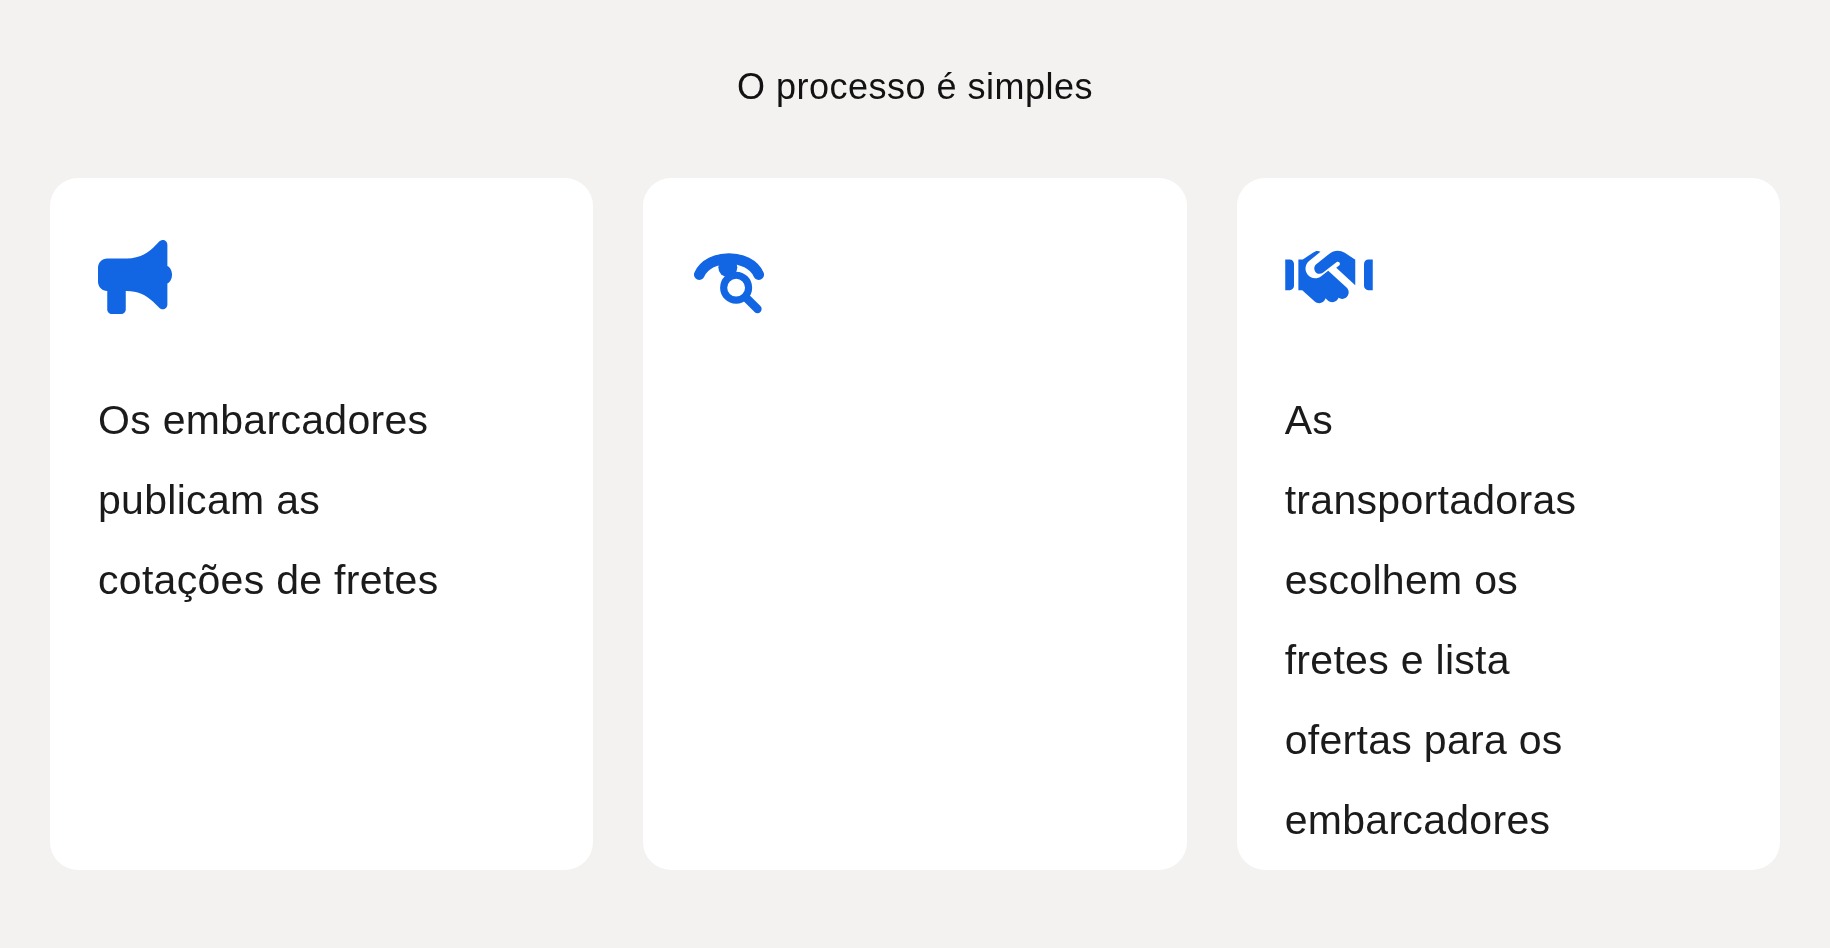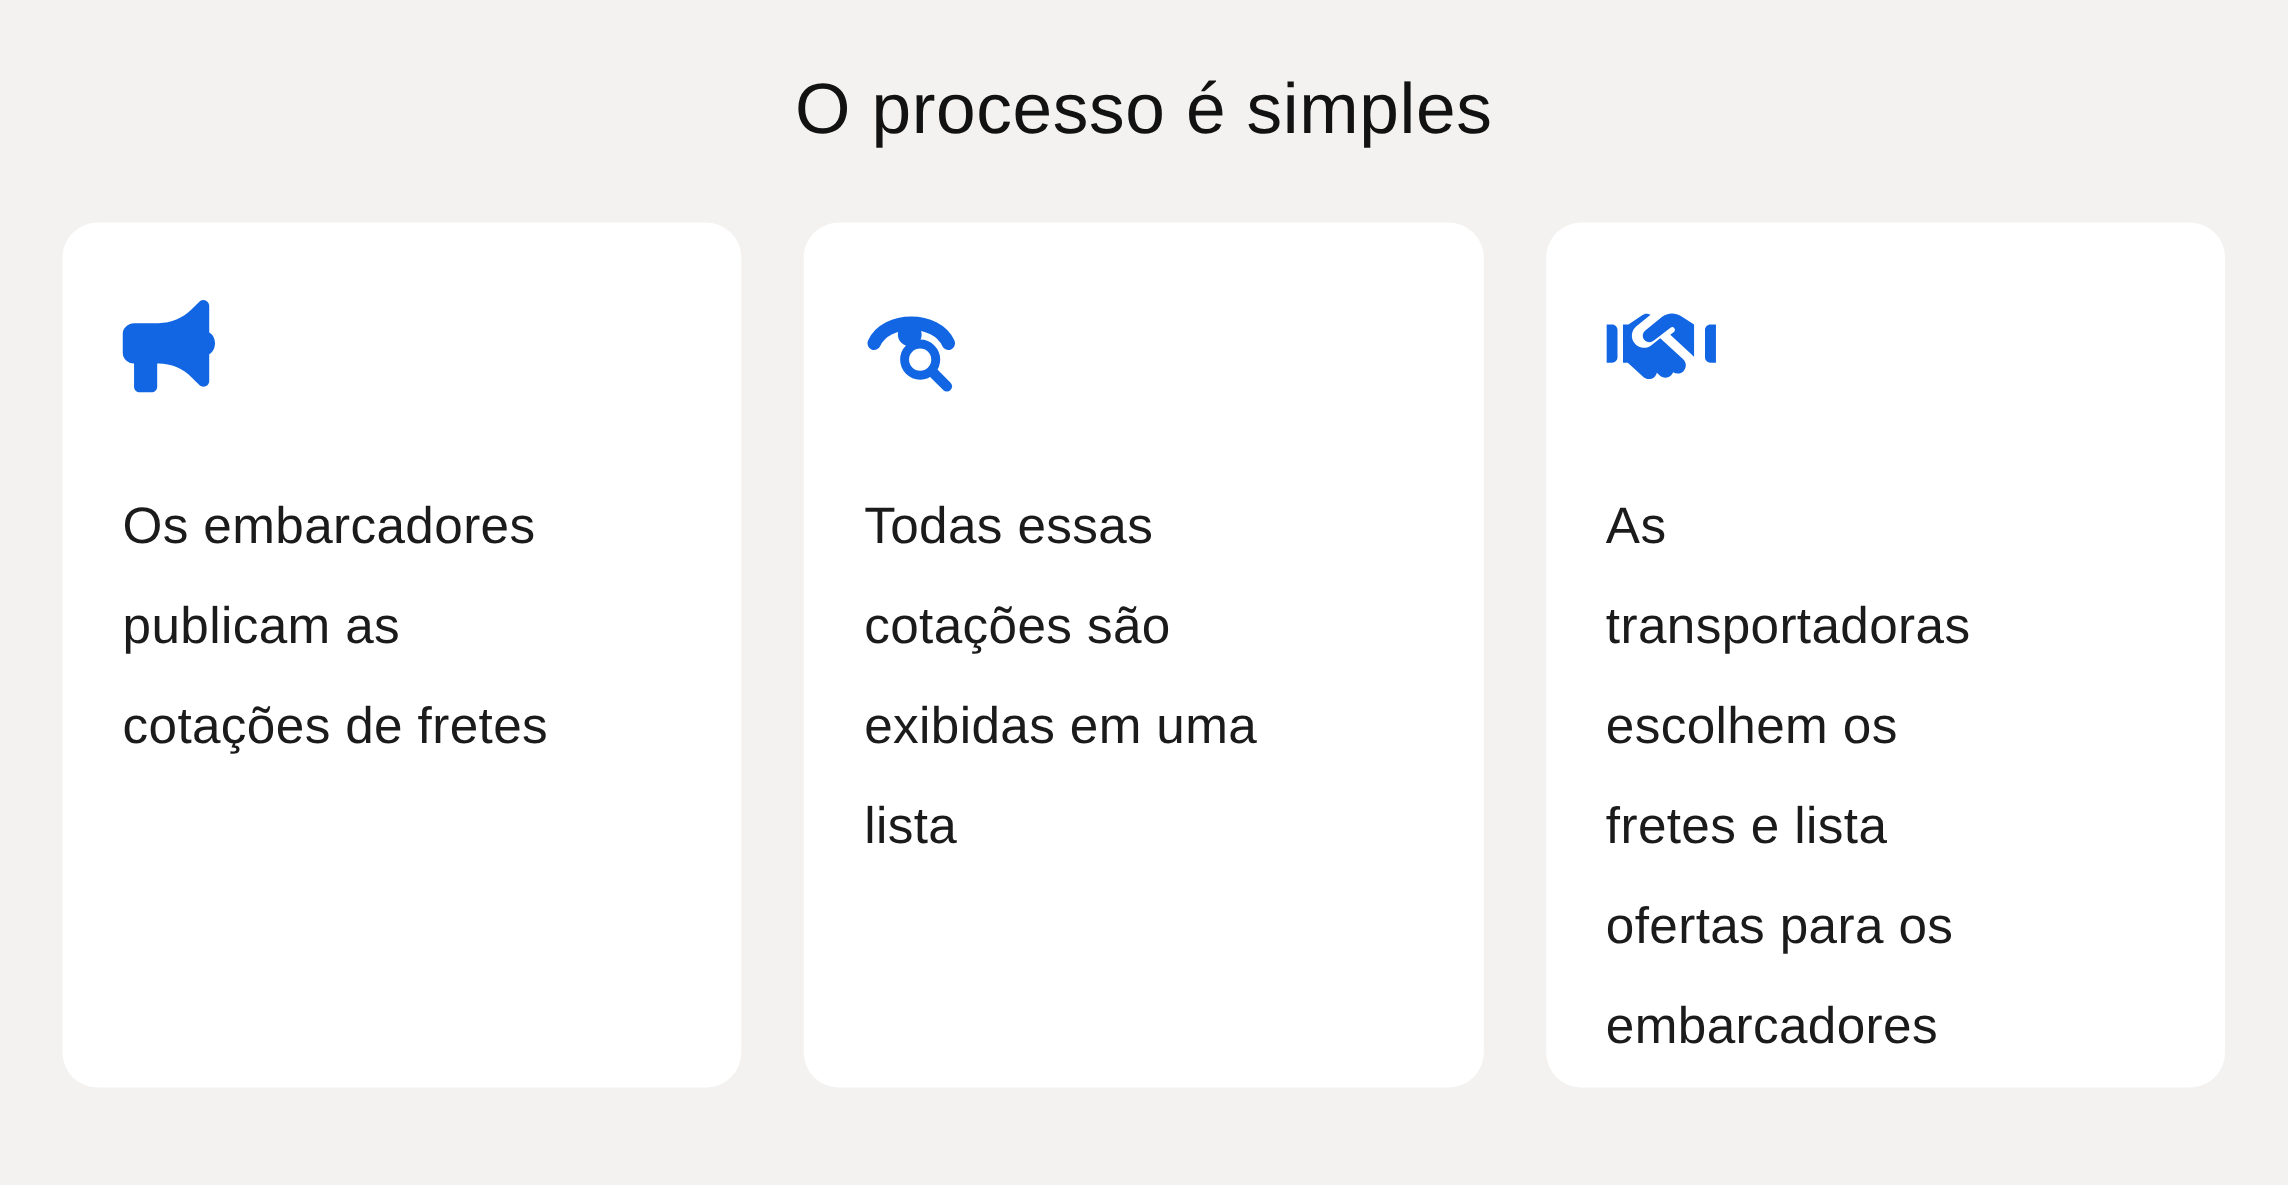--- a/index.html
+++ b/index.html
@@ -14,21 +14,21 @@
   }
   .section {
     width: 100%;
     height: 100%;
     padding: 0 50px;
   }
   .section-title {
     margin: 0;
     padding-top: 58px;
     text-align: center;
-    font-size: 57px;
+    font-size: 36px;
     line-height: 58px;
     font-weight: 500;
     letter-spacing: 0.5px;
     color: #121212;
   }
   .cards-row {
     display: flex;
     gap: 50px;
     margin-top: 62px;
   }
@@ -79,24 +79,20 @@
 
     <div class="card">
       <div class="icon-wrap">
         <svg class="icon" width="76" height="76" viewBox="0 0 64 64" fill="none" aria-hidden="true">
           <path d="M7 30 C15 12, 49 12, 57 30" stroke="currentColor" stroke-width="9" stroke-linecap="round"></path>
           <circle cx="31" cy="24" r="8" fill="currentColor"></circle>
           <circle cx="38" cy="41" r="10.5" stroke="currentColor" stroke-width="6"></circle>
           <line x1="46" y1="49" x2="56" y2="59" stroke="currentColor" stroke-width="7" stroke-linecap="round"></line>
         </svg>
       </div>
-      <div class="card-text">Todas essas
-cotações são
-exibidas em uma
-lista</div>
     </div>
 
     <div class="card">
       <div class="icon-wrap">
         <svg class="icon" width="88" height="70" viewBox="0 0 640 512" fill="currentColor" aria-hidden="true">
           <path d="M323.4 85.2l-96.8 78.4c-16.1 13-19.2 36.4-7 53.1c12.9 17.8 38 21.3 55.3 7.8l99.3-77.2c7-5.4 17-4.2 22.5 2.8s4.2 17-2.8 22.5l-20.9 16.2L512 316.8V128h-.7l-3.9-2.5L434.8 79c-15.3-9.8-33.2-15-51.4-15c-21.8 0-43 7.5-60 21.2zM32 128H0V352H32c17.7 0 32-14.3 32-32V160c0-17.7-14.3-32-32-32zm64 224h28.2l91.4 83.4c19.6 17.9 49.9 16.5 67.8-3.1c5.5-6.1 9.2-13.2 11.1-20.6l17 15.6c19.5 17.9 49.9 16.6 67.8-2.9c4.5-4.9 7.8-10.6 9.9-16.5c19.4 13 45.8 10.3 62.1-7.5c17.9-19.5 16.6-49.9-2.9-67.8l-134.2-123-51.7 40.2c-31.5 24.6-77.2 18.2-100.8-14.2c-22.2-30.5-16.6-73.1 12.7-96.8l83.2-67.3c-11.6-4.9-24.1-7.4-36.8-7.4C234 64 215.7 69.6 200 80l-72 48H96V352zM608 128c-17.7 0-32 14.3-32 32V320c0 17.7 14.3 32 32 32h32V128H608z"></path>
         </svg>
       </div>
       <div class="card-text">As
 transportadoras

